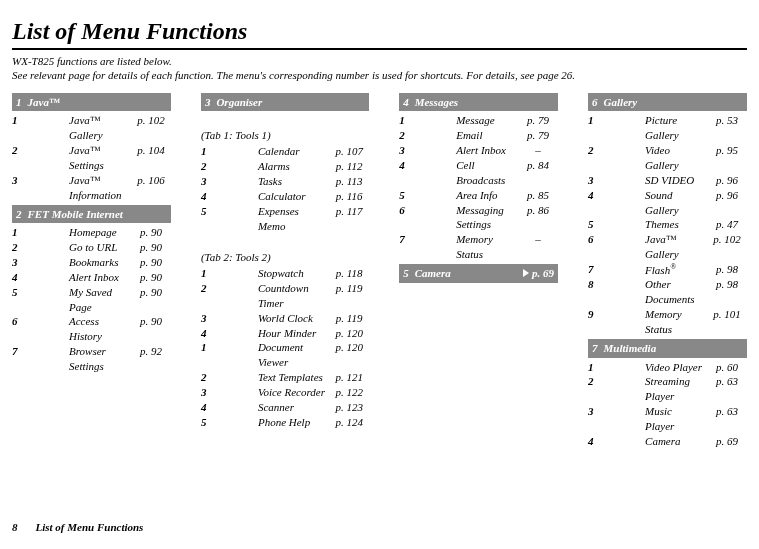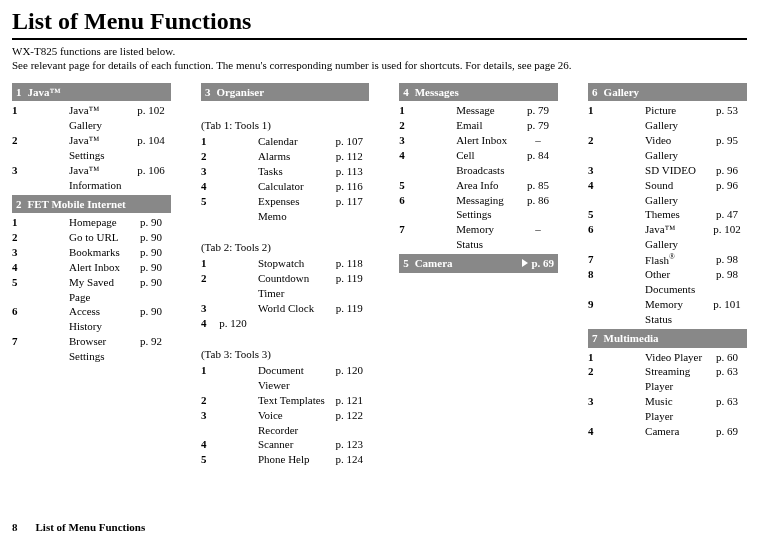--- a/index.html
+++ b/index.html
@@ -8,22 +8,23 @@
     background: #fff;
     color: #000;
     font-family: "Times New Roman", Times, serif;
     font-size: 13px;
     line-height: 1.25;
   }
   .page {
     width: 759px;
     height: 549px;
     box-sizing: border-box;
-    padding: 6px 12px 0 12px;
+    padding: 16px 12px 0 12px;
     position: relative;
+    font-style: italic;
   }
   .title {
     font-size: 24px;
     font-weight: bold;
     border-bottom: 2px solid #000;
     padding-bottom: 2px;
     margin-bottom: 4px;
   }
   .intro {
     font-size: 11px;
@@ -228,25 +229,25 @@
             <span class="name">Countdown Timer</span>
             <span class="pg">p. 119</span>
           </div>
           <div class="row">
             <span class="n">3</span>
             <span class="name">World Clock</span>
             <span class="pg">p. 119</span>
           </div>
           <div class="row">
             <span class="n">4</span>
+            <span class="name">Hour Minder</span>
             <span class="pg">p. 120</span>
           </div>
         </div>
 
-      <div class="tab-label">(Tab 3: Tools 3)</div>
       <div id="list-org3">
           <div class="row">
             <span class="n">1</span>
             <span class="name">Document Viewer</span>
             <span class="pg">p. 120</span>
           </div>
           <div class="row">
             <span class="n">2</span>
             <span class="name">Text Templates</span>
             <span class="pg">p. 121</span>

